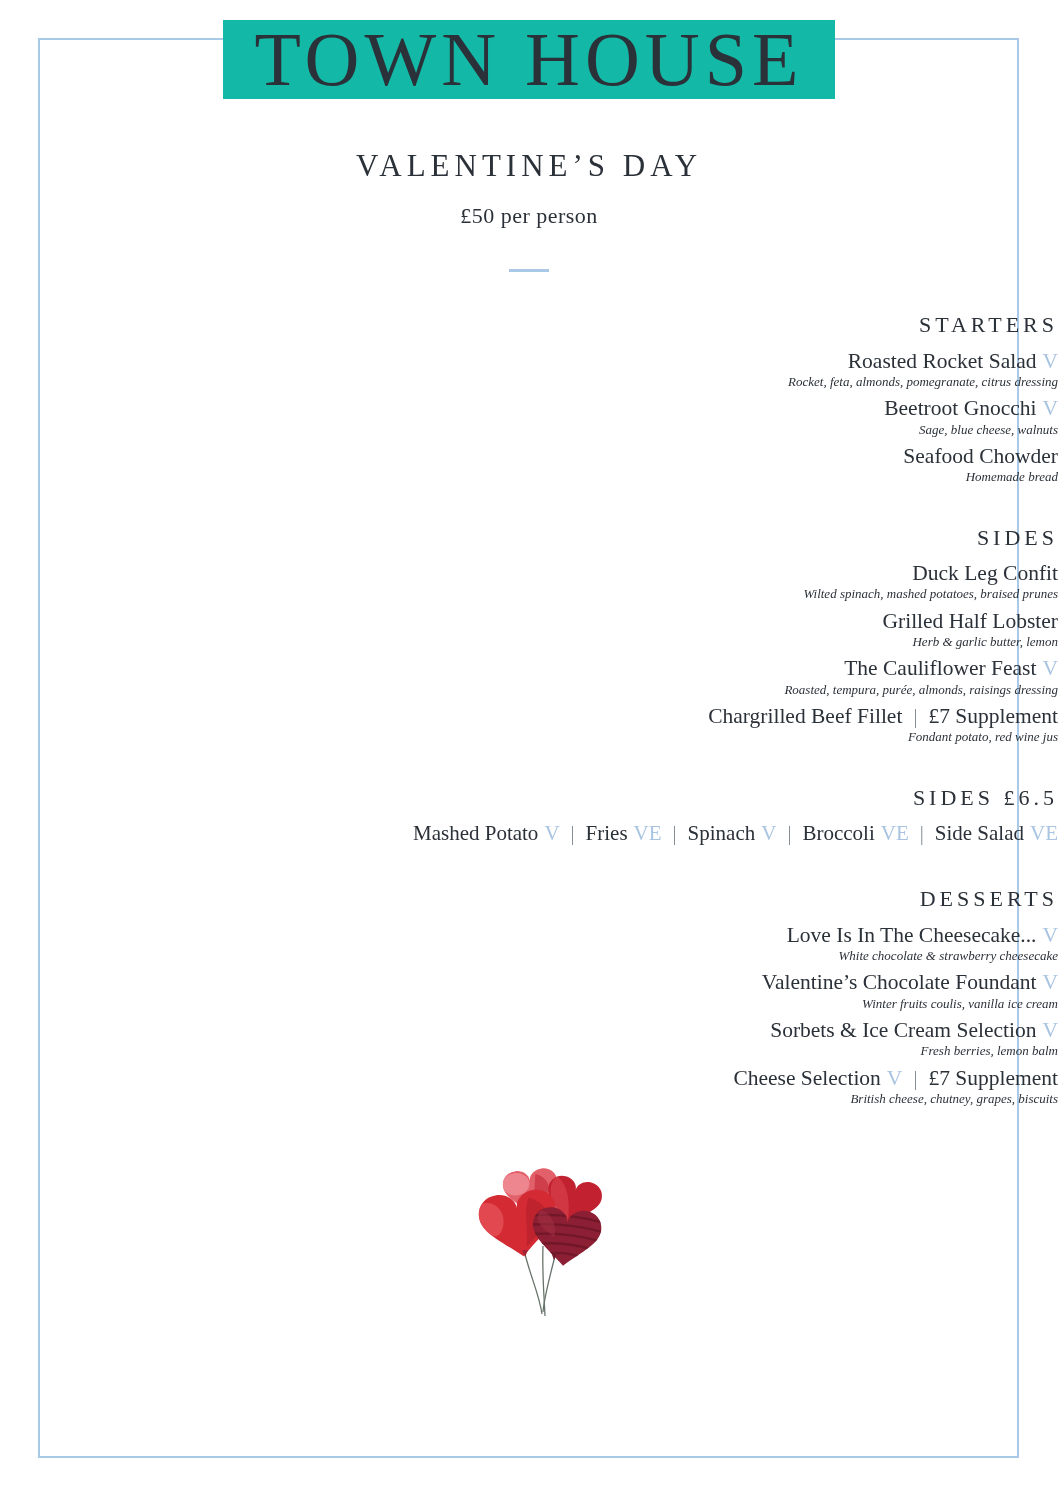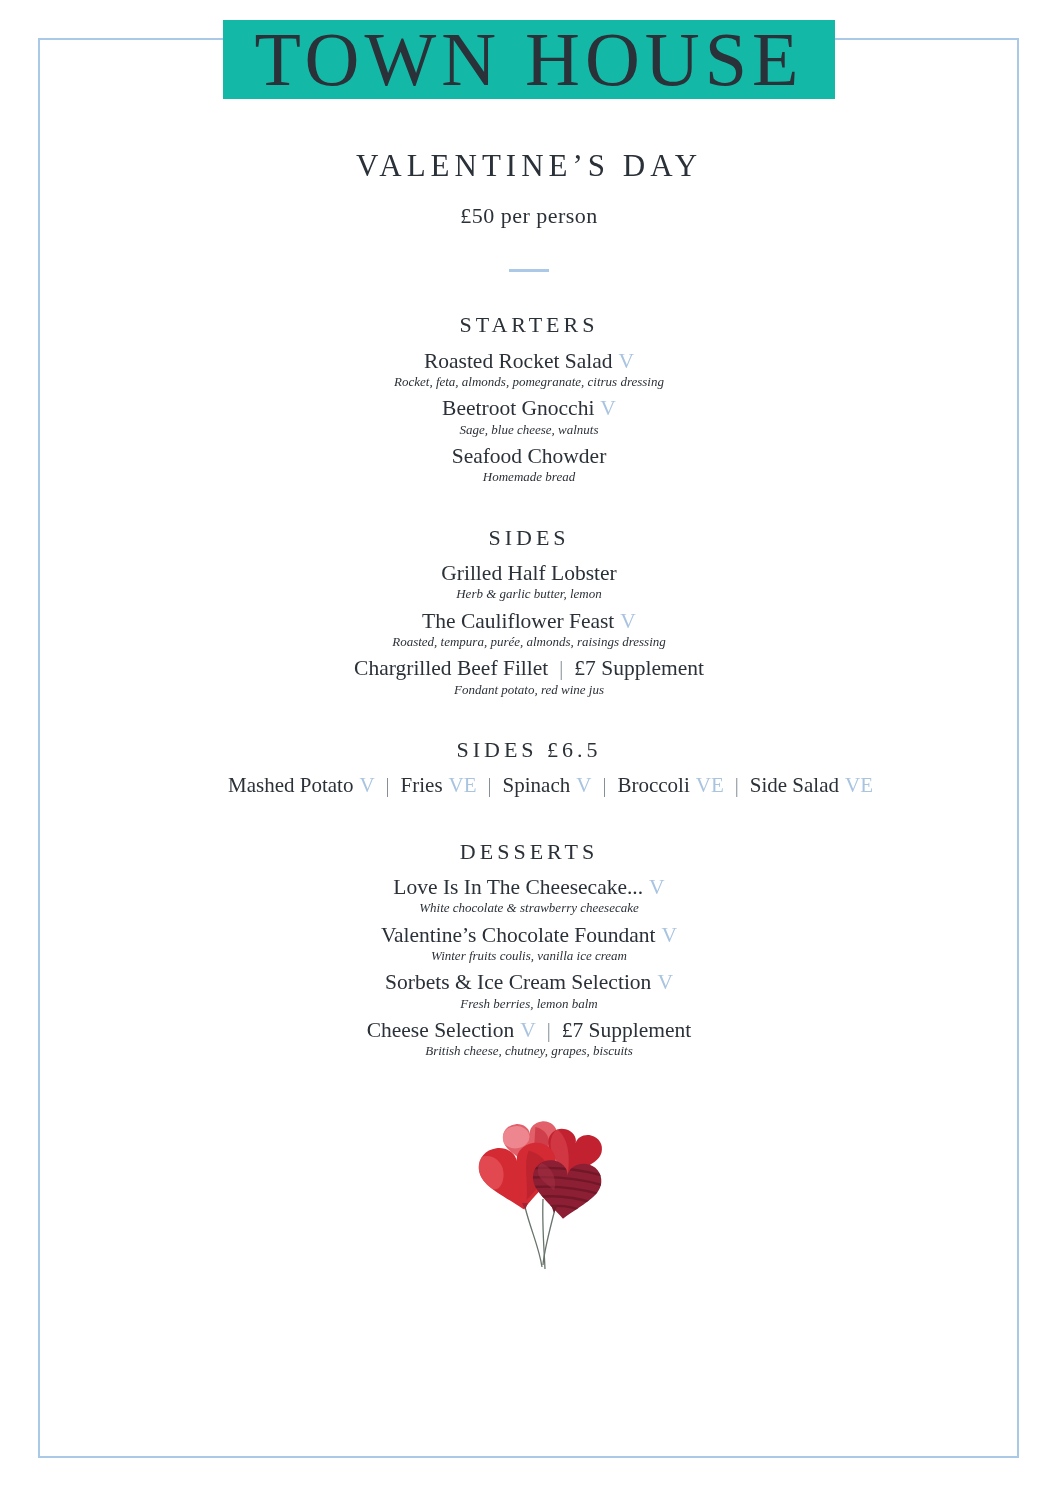--- a/index.html
+++ b/index.html
@@ -49,21 +49,21 @@
   .price{
     margin-top:20px;
     font-size:22px;
     letter-spacing:0.5px;
   }
   .divider{
     width:40px;height:3px;
     background:var(--accent-blue);
     margin:40px auto 0 auto;
   }
-  #sections{position:relative;z-index:1;}
+  #sections{position:relative;z-index:1;text-align:right;}
   .section-heading{
     font-size:22px;
     font-weight:400;
     letter-spacing:4px;
     margin:40px 0 10px 0;
     line-height:1.2;
   }
   .menu-item{margin:0 0 7px 0;}
   .item-name{font-size:21.5px;line-height:1.18;}
   .item-desc{font-size:13px;font-style:italic;line-height:1.18;}
@@ -103,20 +103,24 @@
           <div class="item-desc">Sage, blue cheese, walnuts</div>
         </div>
         <div class="menu-item">
           <div class="item-name"><span class="name">Seafood Chowder</span></div>
           <div class="item-desc">Homemade bread</div>
         </div>
       </section>
       <section>
         <h2 class="section-heading">SIDES</h2>
         <div class="menu-item">
+          <div class="item-name"><span class="name">Duck Leg Confit</span></div>
+          <div class="item-desc">Wilted spinach, mashed potatoes, braised prunes</div>
+        </div>
+        <div class="menu-item">
           <div class="item-name"><span class="name">Grilled Half Lobster</span></div>
           <div class="item-desc">Herb &amp; garlic butter, lemon</div>
         </div>
         <div class="menu-item">
           <div class="item-name"><span class="name">The Cauliflower Feast</span><span class="badge">V</span></div>
           <div class="item-desc">Roasted, tempura, purée, almonds, raisings dressing</div>
         </div>
         <div class="menu-item">
           <div class="item-name"><span class="name">Chargrilled Beef Fillet</span><span class="pipe">|</span><span class="name">£7 Supplement</span></div>
           <div class="item-desc">Fondant potato, red wine jus</div>

